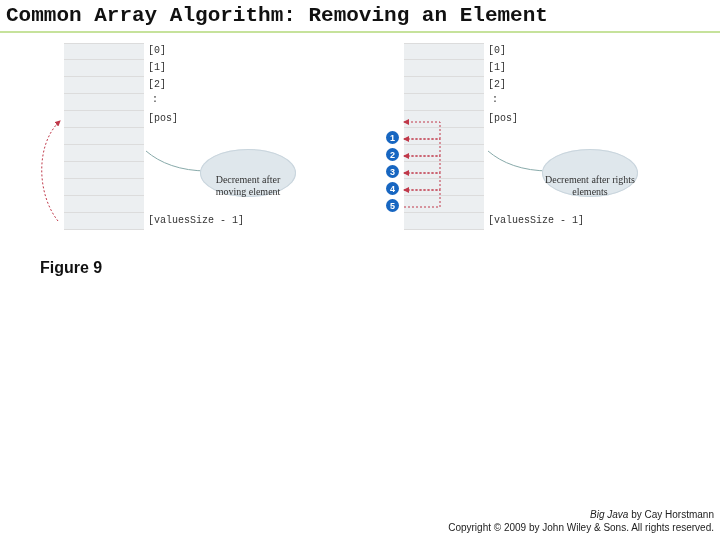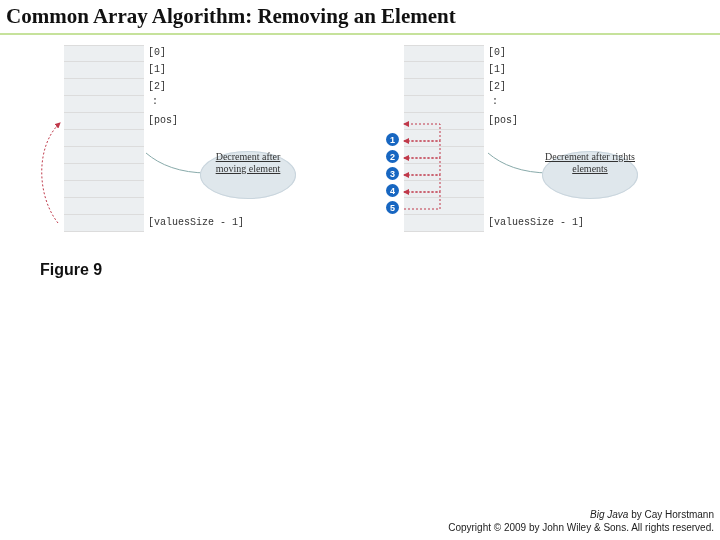--- a/index.html
+++ b/index.html
@@ -6,21 +6,21 @@
     margin: 0;
     width: 720px;
     height: 540px;
     background: #fff;
     font-family: Verdana, Arial, sans-serif;
     color: #000;
     position: relative;
     overflow: hidden;
   }
   .title {
-    font-family: Liberation Serif, serif;
+    font-family: Liberation Mono, monospace;
     font-size: 21px;
     font-weight: bold;
     color: #111;
     padding: 4px 6px 0 6px;
   }
   .title-underline {
     height: 2px;
     background: #c6e29b;
     margin: 4px 0 10px 0;
   }
@@ -58,26 +58,25 @@
   .callout {
     position: absolute;
     background: #dfe7ec;
     border-radius: 50%;
     width: 96px;
     height: 48px;
     font-family: Georgia, serif;
     font-size: 10px;
     color: #333;
     display: flex;
-    align-items: flex-start;
+    align-items: flex-end;
     justify-content: center;
     text-align: center;
     line-height: 1.15;
     box-shadow: 0 0 0 1px #c9d5dd inset;
-    text-decoration: underline;
   }
   .step-badge {
     position: absolute;
     width: 13px;
     height: 13px;
     border-radius: 50%;
     background: #1766c1;
     color: #fff;
     font-size: 9px;
     font-weight: bold;

